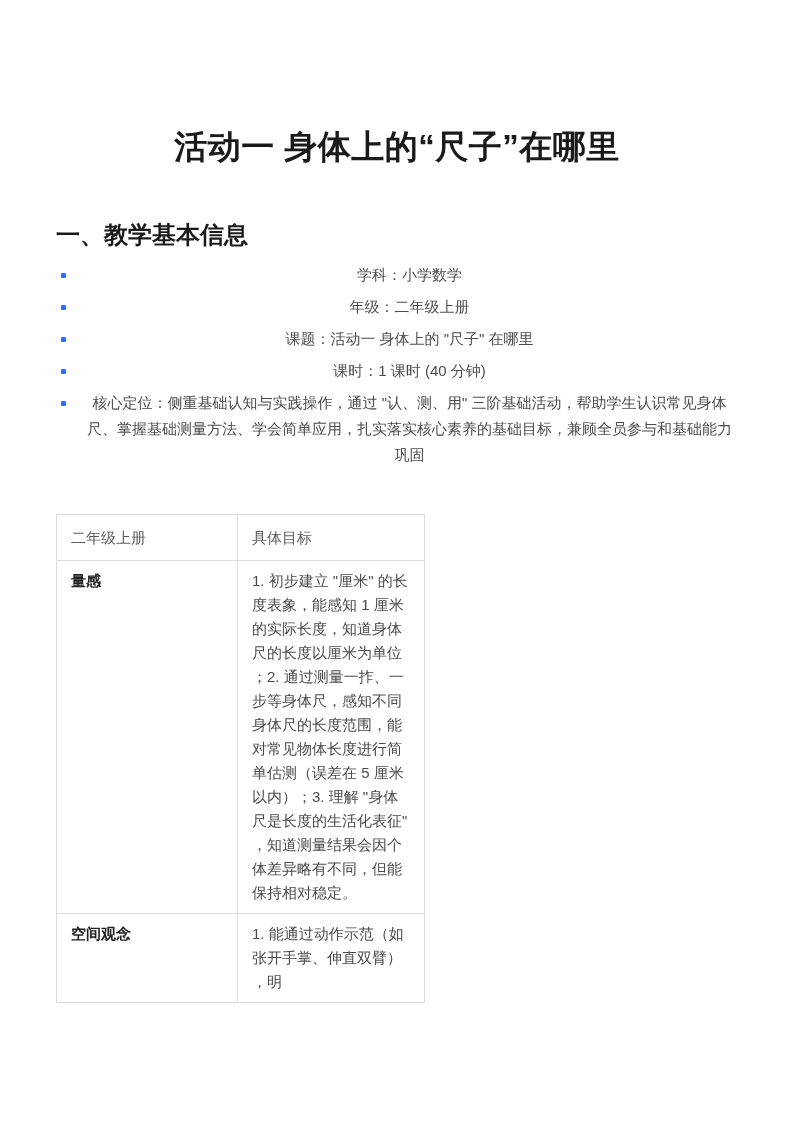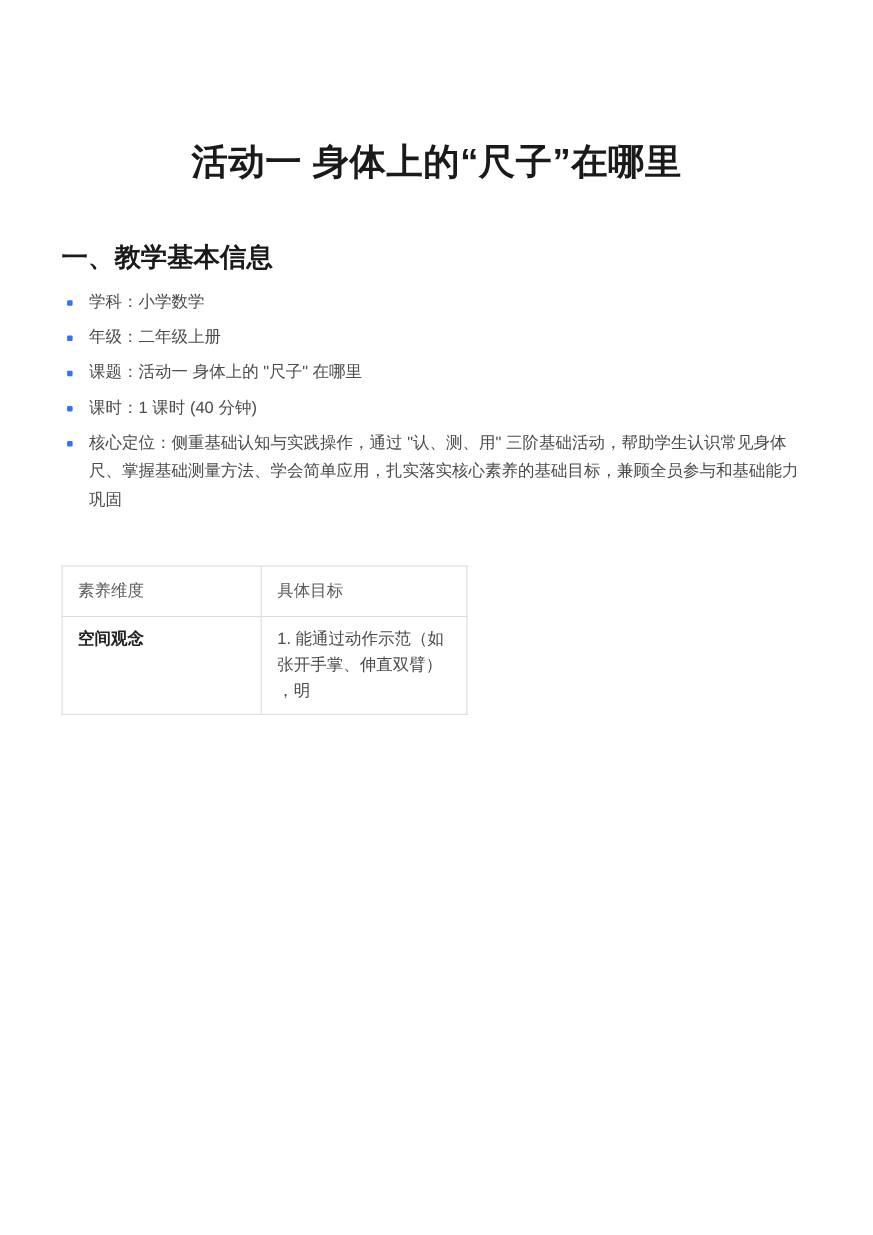--- a/index.html
+++ b/index.html
@@ -30,20 +30,21 @@
     line-height: 1.3;
     font-weight: 700;
     color: #1a1a1a;
     margin: 52px 0 0 0;
   }
   .section-heading.second { margin-top: 10px; }
   .info-list {
     list-style: none;
     margin: 12px 0 0 0;
     padding: 0;
+    text-align: center;
   }
   .info-list li {
     position: relative;
     padding-left: 25px;
     font-size: 15px;
     line-height: 26px;
     color: #4b4b4b;
     margin-bottom: 6px;
   }
   .info-list .bullet {
@@ -123,25 +124,29 @@
   </ul>
 
 
   <table class="goals-table">
     <colgroup>
         <col class="c1">
         <col class="c2">
       </colgroup>
     <thead>
       <tr>
-        <th>素养维度</th>
+        <th>二年级上册</th>
         <th>具体目标</th>
       </tr>
     </thead>
     <tbody>
+      <tr>
+        <td class="dim">量感</td>
+        <td class="goal">1. 初步建立 "厘米" 的长度表象，能感知 1 厘米的实际长度，知道身体尺的长度以厘米为单位；2. 通过测量一拃、一步等身体尺，感知不同身体尺的长度范围，能对常见物体长度进行简单估测（误差在 5 厘米以内）；3. 理解 "身体尺是长度的生活化表征"，知道测量结果会因个体差异略有不同，但能保持相对稳定。</td>
+      </tr>
       <tr>
         <td class="dim">空间观念</td>
         <td class="goal">1. 能通过动作示范（如张开手掌、伸直双臂），明</td>
       </tr>
     </tbody>
   </table>
 
 </div>
 
 </body></html>

